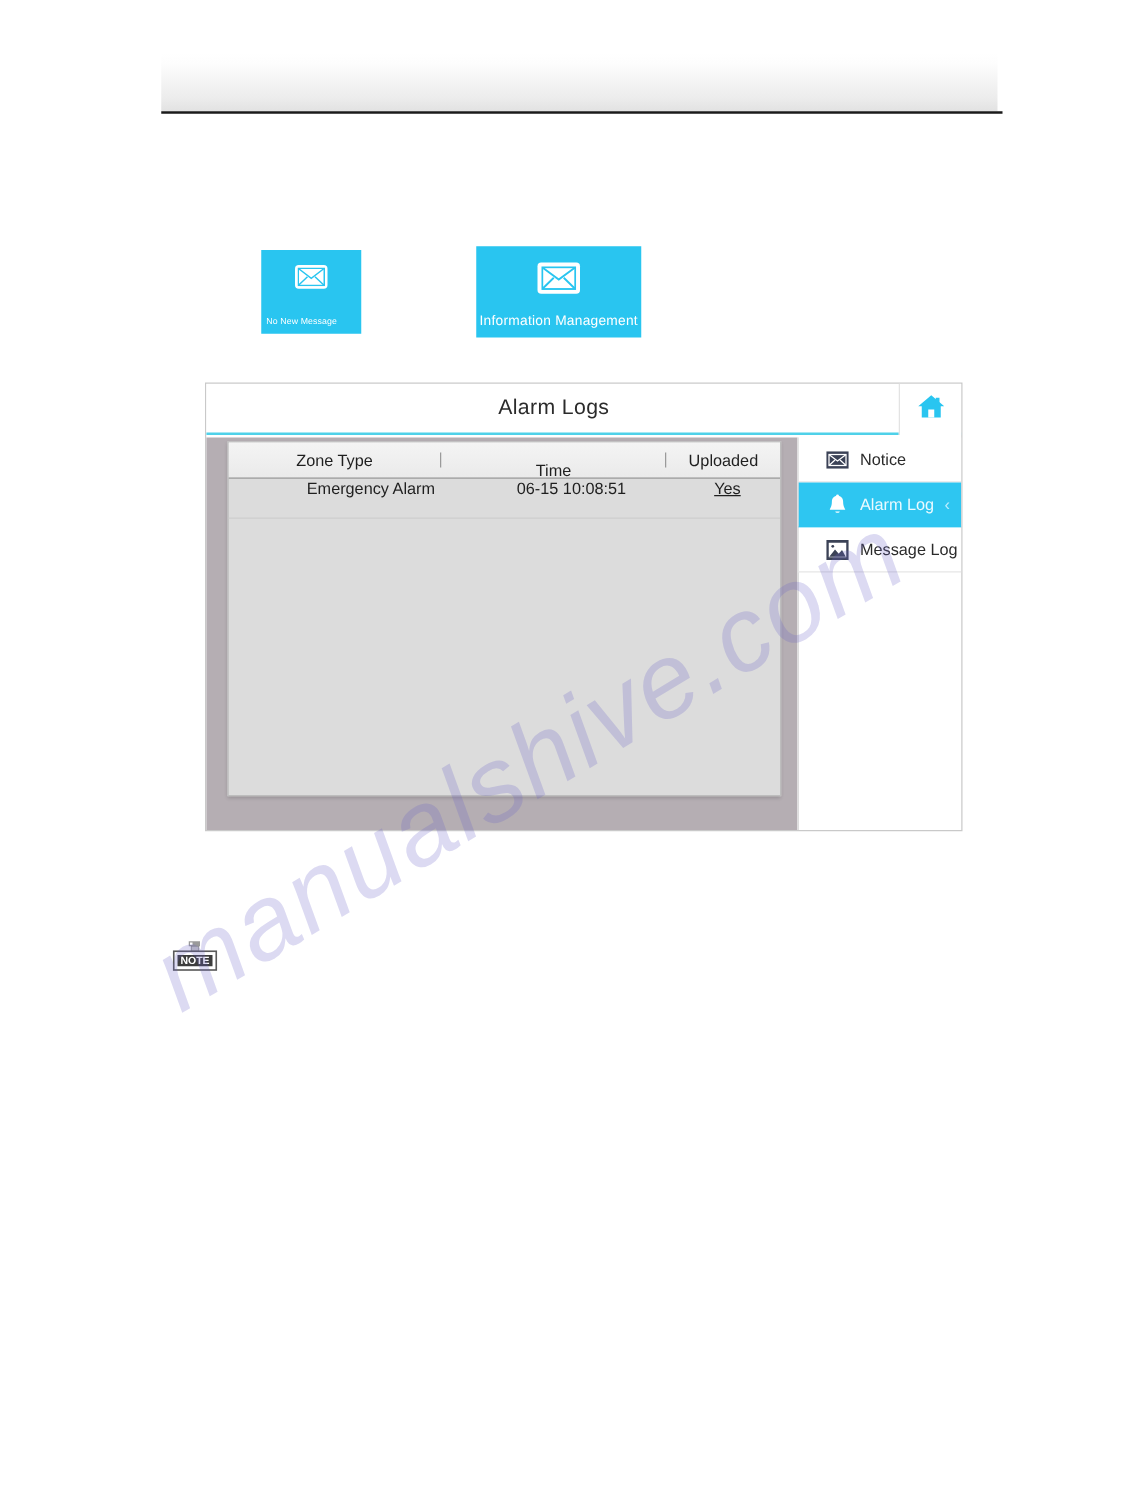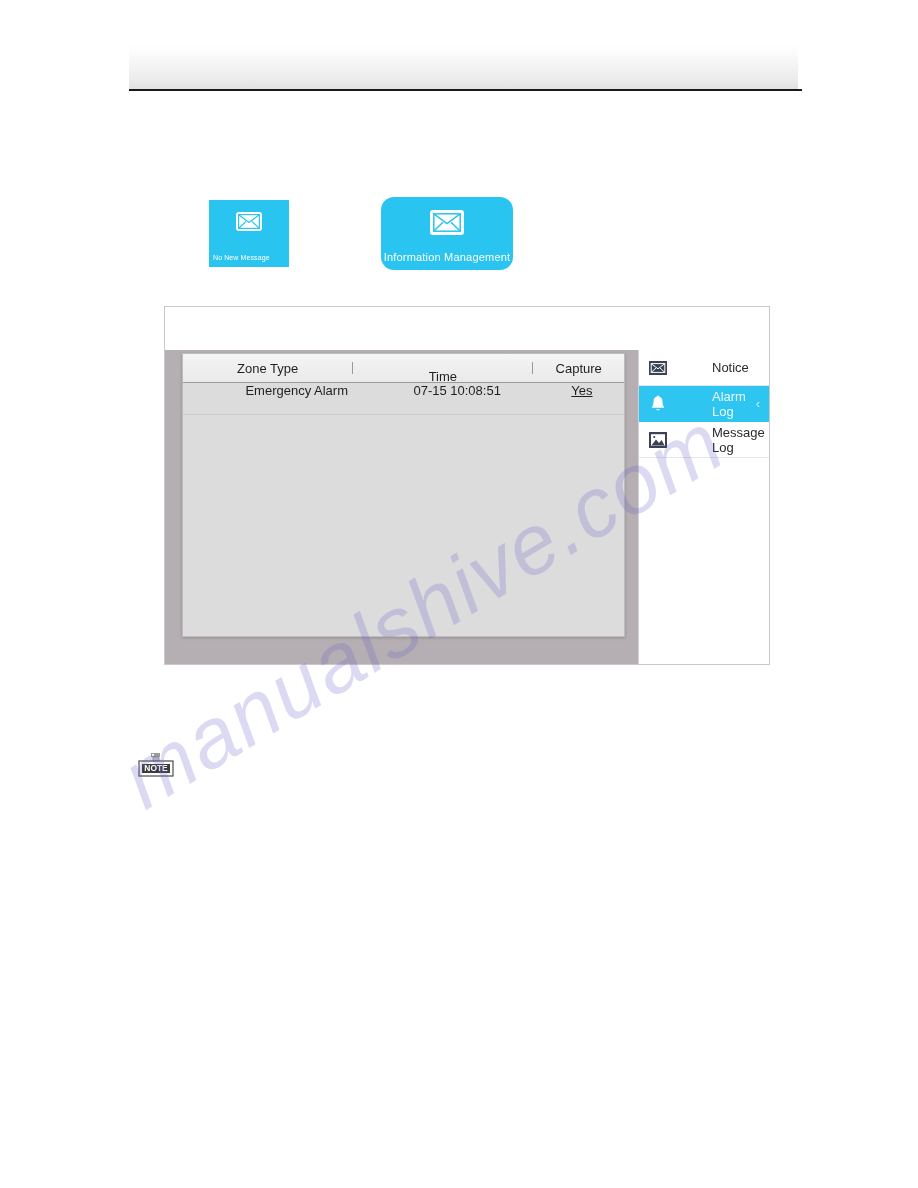--- a/index.html
+++ b/index.html
@@ -71,21 +71,20 @@
     left: 209px;
     top: 200px;
     width: 80px;
     height: 67px;
   }
   #tile-information-management {
     left: 381px;
     top: 197px;
     width: 132px;
     height: 73px;
-    border-radius: 13px;
   }
   .tile .env-wrap {
     position: absolute;
     left: 0; right: 0;
     display: flex;
     justify-content: center;
   }
   #tile-no-new-message .env-wrap { top: 12px; }
   #tile-information-management .env-wrap { top: 13px; }
   .env-box {
@@ -248,27 +247,26 @@
     height: 316px;
     background: #ffffff;
     border-left: 1px solid #d2d2d2;
     box-sizing: border-box;
   }
   .menu-item {
     position: relative;
     display: flex;
     align-items: center;
     height: 36px;
-    padding-left: 9px;
+    padding-left: 21px;
     border-bottom: 1px solid #e6e6e6;
     box-sizing: border-box;
     font-size: 13px;
     color: #2b2b2b;
     background: #ffffff;
-    gap: 36px;
   }
   .menu-item .mi-icon {
     width: 20px;
     height: 20px;
     margin-right: 8px;
     display: flex;
     align-items: center;
     justify-content: center;
     flex: none;
   }
@@ -328,35 +326,47 @@
         <path d="M1.2 1.2 L14 10.6 L26.8 1.2" fill="none" stroke="#29c5f0" stroke-width="1.5"></path>
         <path d="M1.2 17.8 L10 9.2 M26.8 17.8 L18 9.2" fill="none" stroke="#29c5f0" stroke-width="1.5"></path>
       </svg>
     </div>
   </div>
   <div class="tile-label">Information Management</div>
 </div>
 
 <div id="device-panel">
 
+  <div id="titlebar">
+    <div id="titlebar-title">Alarm Logs</div>
+    <div id="home-button">
+      <span>
+        <svg width="24" height="22" viewBox="0 0 24 22" aria-hidden="true">
+          <path d="M12 2.2 L22.4 11 L19.6 11 L19.6 20 L4.4 20 L4.4 11 L1.6 11 Z" fill="#29c5f0"></path>
+          <rect x="15.6" y="4.2" width="3" height="4.2" fill="#29c5f0"></rect>
+          <path d="M9.6 20 L9.6 13.6 L14.4 13.6 L14.4 20 Z" fill="#ffffff"></path>
+        </svg>
+      </span>
+    </div>
+  </div>
 
   <div id="log-area">
 
     <div id="log-card">
       <div id="log-table-head">
         <div class="th col-zone">Zone Type</div>
         <div class="th-sep"></div>
         <div class="th col-time">Time</div>
         <div class="th-sep"></div>
-        <div class="th col-uploaded">Capture</div>
+        <div class="th col-uploaded">Uploaded</div>
       </div>
 
       <div class="log-row">
         <div class="td col-zone">Emergency Alarm</div>
-        <div class="td col-time">07-15 10:08:51</div>
+        <div class="td col-time">06-15 10:08:51</div>
         <div class="td col-uploaded">Yes</div>
       </div>
     </div>
 
   </div>
 
   <div id="side-menu">
 
     <div class="menu-item">
       <span class="mi-icon">

